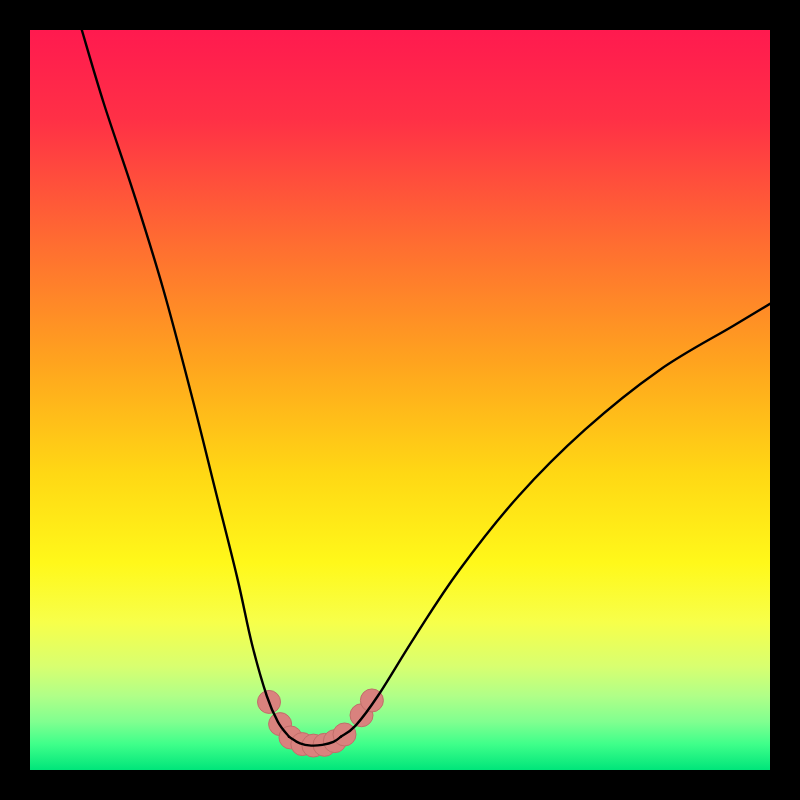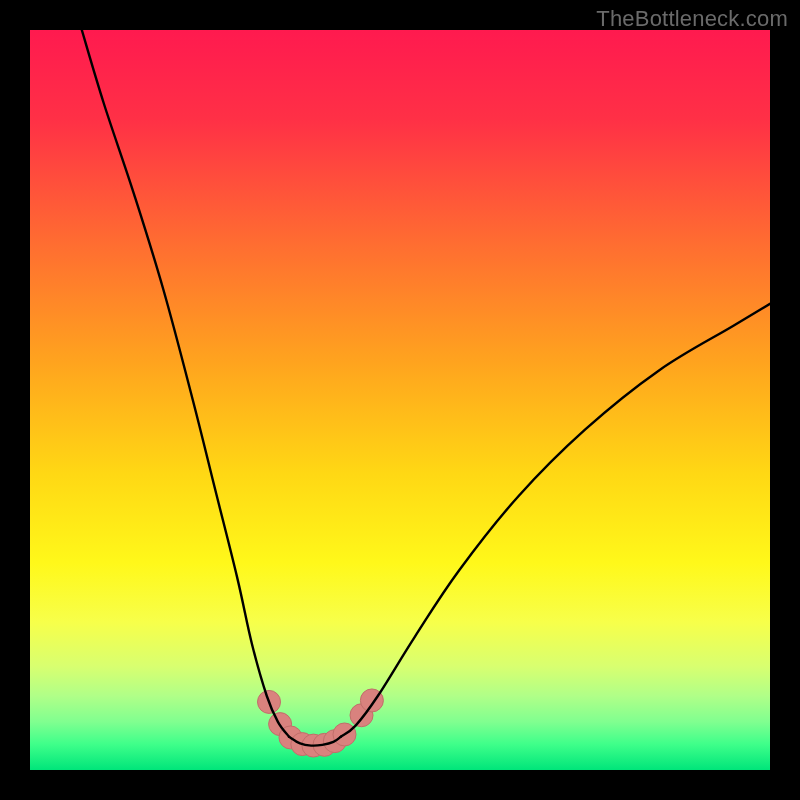--- a/index.html
+++ b/index.html
@@ -91,15 +91,14 @@
           <circle cx="331.52" cy="685.24" r="11.5" fill="#d9827e" stroke="#c16e6a" stroke-width="1"></circle>
           <circle cx="341.88" cy="670.44" r="11.5" fill="#d9827e" stroke="#c16e6a" stroke-width="1"></circle>
         </g>
       <path id="path-left" fill="none" stroke-width="2.4" stroke-linecap="round" d="M 51.80 0.00 C 55.80 13.32, 64.68 44.70, 74.00 74.00 C 83.32 103.30, 92.94 129.50, 103.60 162.80 C 114.26 196.10, 122.54 221.70, 133.20 259.00 C 143.86 296.30, 153.48 334.04, 162.80 370.00 C 172.12 405.96, 177.01 426.83, 185.00 458.80 C 192.99 490.77, 200.54 519.63, 207.20 547.60 C 213.86 575.57, 216.67 592.89, 222.00 614.20 C 227.33 635.51, 232.14 652.01, 236.80 666.00 C 241.46 679.99, 243.90 684.57, 247.90 691.90 C 251.90 699.23, 257.00 704.04, 259.00 706.70" stroke="#000000"></path>
       <path id="path-floor" fill="none" stroke-width="2.4" stroke-linecap="round" d="M 259.00 706.70 C 261.00 707.90, 266.10 711.76, 270.10 713.36 C 274.10 714.96, 277.20 715.31, 281.20 715.58 C 285.20 715.85, 288.30 715.51, 292.30 714.84 C 296.30 714.17, 300.07 713.35, 303.40 711.88 C 306.73 710.41, 309.47 707.63, 310.80 706.70" stroke="#000000"></path>
       <path id="path-right" fill="none" stroke-width="2.4" stroke-linecap="round" d="M 310.80 706.70 C 313.46 704.70, 318.94 702.93, 325.60 695.60 C 332.26 688.27, 337.14 681.98, 347.80 666.00 C 358.46 650.02, 370.15 629.44, 384.80 606.80 C 399.45 584.16, 410.55 565.51, 429.20 540.20 C 447.85 514.89, 465.76 491.51, 488.40 466.20 C 511.04 440.89, 529.69 422.24, 555.00 399.60 C 580.31 376.96, 602.36 359.05, 629.00 340.40 C 655.64 321.75, 683.02 307.99, 703.00 296.00 C 722.98 284.01, 733.34 277.80, 740.00 273.80" stroke="#000000"></path>
     </svg>
 
   </div>
 
-  <div class="watermark">TheBottleneck.com</div>
 
 </div>
 
 </body></html>

